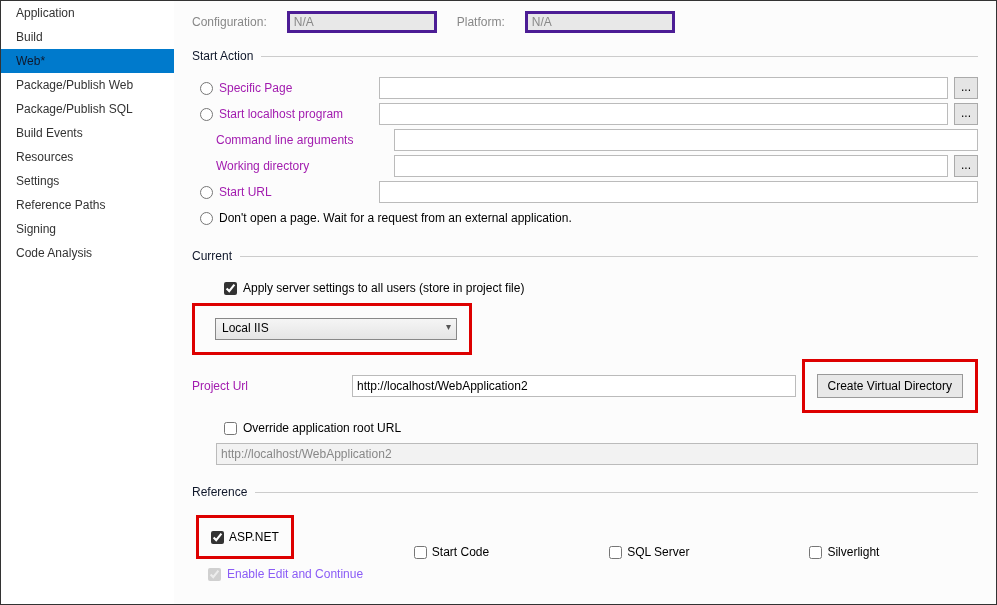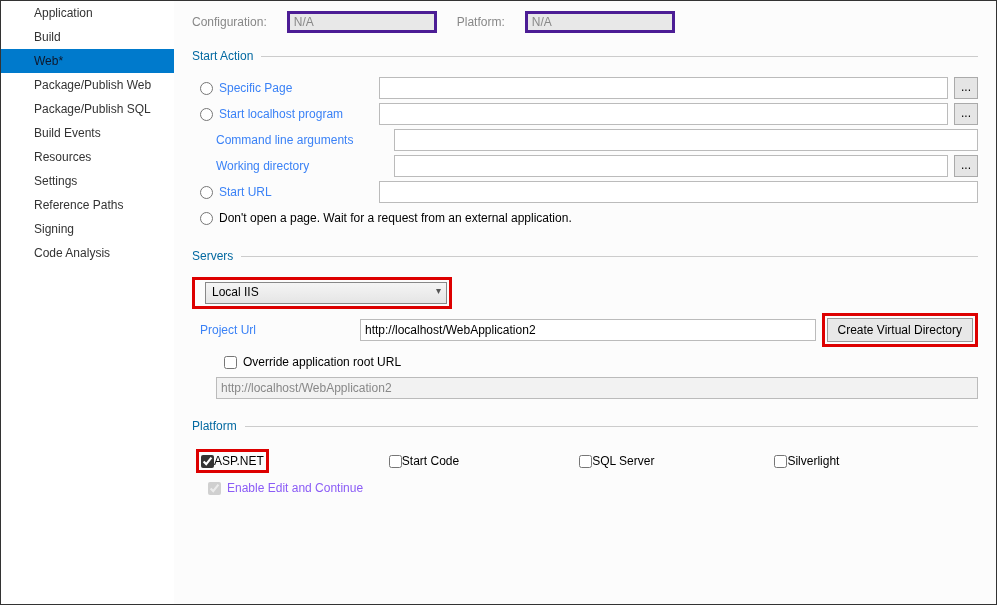--- a/index.html
+++ b/index.html
@@ -1,43 +1,43 @@
 <!DOCTYPE html>
 <html><head>
 <meta charset="utf-8">
 <style>
 * { box-sizing: border-box; margin: 0; padding: 0; font-family: "Segoe UI", Tahoma, sans-serif; font-size: 12px; }
 body { background: #fff; width: 997px; height: 605px; border: 1px solid #333; overflow: hidden; }
 .root { display: flex; height: 100%; }
 .sidebar { width: 173px; background: #fff; border-right: 0; }
-.sidebar-item { padding: 5px 10px 5px 33px; color: #333; cursor: pointer; position: relative; }
+.sidebar-item { padding: 5px 10px 5px 15px; color: #333; cursor: pointer; position: relative; }
 .sidebar-item.selected { background: #007acc; color: #0f172a; }
 .sidebar-item.selected::after {
   content: ""; position: absolute; right: -8px; top: 50%; transform: translateY(-50%);
   border-left: 8px solid #007acc; border-top: 12px solid transparent; border-bottom: 12px solid transparent;
 }
 .main { flex: 1; background: #fcfcfc; padding: 10px 18px; height: 100%; overflow: hidden; position: relative; }
 .top-row { display: flex; gap: 20px; align-items: center; margin-bottom: 16px; color: #888; }
 .top-select { width: 150px; height: 22px; border: 3px solid #4c1d95; background: #e8e8e8; color: #888; padding: 1px 4px; }
-legend, .section-title { color: #0369a1; }
+legend, .section-title { color: #0f172a; }
 fieldset { border: none; border-top: 1px solid #ccc; padding: 10px 0 6px 0; margin-bottom: 10px; }
 legend { padding-right: 8px; }
 .row { display: flex; align-items: center; margin: 4px 0; min-height: 22px; }
 .radio, .check { width: 13px; height: 13px; margin: 0 6px 0 8px; }
 .indent { margin-left: 24px; }
-.lbl { min-width: 160px; color: #3b82f6; }
+.lbl { min-width: 160px; color: #a21caf; }
 .field { flex: 1; height: 22px; border: 1px solid #bbb; background: #fff; padding: 2px 4px; }
 .field.disabled { background: #f2f2f2; color: #888; }
 .browse-btn { width: 24px; height: 22px; margin-left: 6px; border: 1px solid #aaa; background: #e5e5e5; text-align: center; line-height: 18px; cursor: pointer; }
 .dropdown { width: 242px; height: 22px; border: 1px solid #888; background: linear-gradient(#f5f5f5,#e5e5e5); padding: 2px 18px 2px 6px; position: relative; margin-left: 8px; }
 .dropdown::after { content: "▾"; position: absolute; right: 5px; top: 2px; color: #555; font-size: 10px; }
 .btn { height: 24px; padding: 3px 10px; border: 1px solid #999; background: #e8e8e8; cursor: pointer; white-space: nowrap; }
-.red-box { border: 3px solid #d00; padding: 2px; display: inline-block; }
+.red-box { border: 3px solid #d00; padding: 12px; display: inline-block; }
 .debug-row { display: flex; gap: 120px; margin: 6px 0 2px 0; padding-left: 4px; }
-.debug-item { display: flex; align-items: center; }
+.debug-item { display: flex; align-items: flex-end; gap: 5px; }
 .disabled-text { color: #8b5cf6; }
 input[type=radio], input[type=checkbox] { accent-color: #333; }
 </style>
 </head>
 <body>
 
 <div class="root">
   <div class="sidebar">
     <div class="sidebar-item">Application</div>
     <div class="sidebar-item">Build</div>
@@ -88,44 +88,48 @@
         <span class="lbl">Start URL</span>
         <input class="field" style="">
       </div>
       <div class="row">
         <input type="radio" name="sa" class="radio" style="">
         <span>Don't open a page.  Wait for a request from an external application.</span>
       </div>
     </fieldset>
 
     <fieldset>
-      <legend>Servers</legend>
+      <legend>Current</legend>
+      <div class="row indent">
+        <input type="checkbox" class="check" checked="" style="">
+        <span>Apply server settings to all users (store in project file)</span>
+      </div>
       <div class="row">
         <span class="red-box">
           <div class="dropdown">Local IIS</div>
         </span>
       </div>
       <div class="row">
-        <span class="lbl" style="min-width:160px;margin-left:8px">Project Url</span>
+        <span class="lbl" style="min-width:160px;">Project Url</span>
         <input class="field" value="http://localhost/WebApplication2" style="">
         <span class="red-box" style="margin-left:6px">
           <button class="btn">Create Virtual Directory</button>
         </span>
       </div>
       <div class="row indent">
         <input type="checkbox" class="check" style="">
         <span>Override application root URL</span>
       </div>
       <div class="row indent">
         <input class="field disabled" disabled="" value="http://localhost/WebApplication2" style="">
       </div>
     </fieldset>
 
     <fieldset>
-      <legend>Platform</legend>
+      <legend>Reference</legend>
       <div class="debug-row">
         <span class="red-box">
           <span class="debug-item">
             <input type="checkbox" checked="" style="">
             <span>ASP.NET</span>
           </span>
         </span>
         <span class="debug-item">
           <input type="checkbox" style="">
           <span>Start Code</span>

